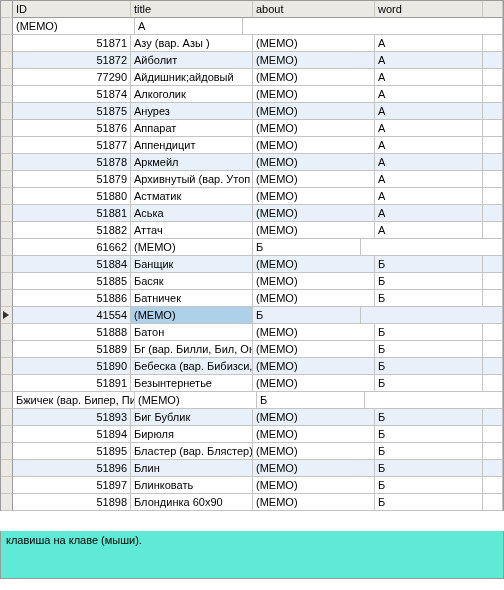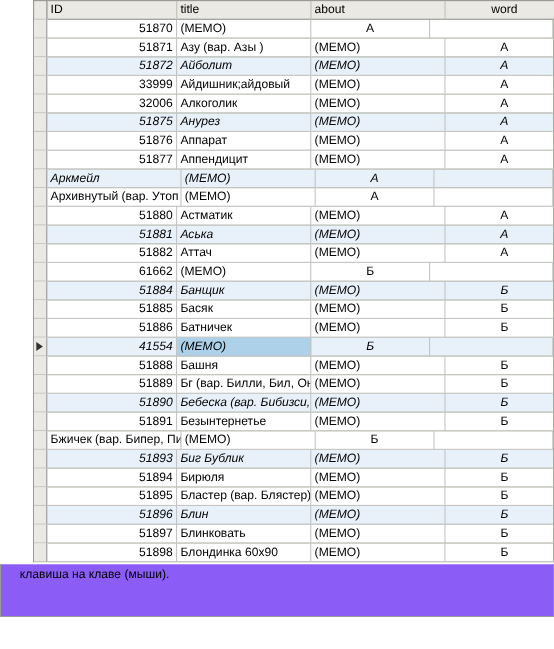--- a/index.html
+++ b/index.html
@@ -7,42 +7,40 @@
     margin: 0;
     font-family: Tahoma, Verdana, sans-serif;
     font-size: 11px;
     background: #fff;
     color: #000;
     width: 504px;
   }
   .grid {
     border: 1px solid #9a9a9a;
     border-bottom: none;
-    background: #4d7c0f;
-    margin-left: 30px;
+    background: #3b82f6;
   }
   .header-row, .data-row {
     display: flex;
     height: 17px;
     line-height: 16px;
   }
   .header-row > div {
     background: #ebe9e4;
     border-right: 1px solid #c8c6bf;
     border-bottom: 1px solid #9a9a9a;
     padding: 0 3px;
     overflow: hidden;
     white-space: nowrap;
   }
   .data-row {
     background: #fff;
   }
   .data-row.alt {
     background: #e8f1fa;
-    font-style: italic;
   }
   .data-row > div {
     border-right: 1px solid #c4c4c4;
     border-bottom: 1px solid #c4c4c4;
     padding: 0 3px;
     overflow: hidden;
     white-space: nowrap;
   }
   .row-handle {
     width: 12px;
@@ -56,51 +54,50 @@
     content: "";
     position: absolute;
     left: 2px; top: 4px;
     border-top: 4px solid transparent;
     border-bottom: 4px solid transparent;
     border-left: 6px solid #333;
   }
   .col-id    { width: 118px; flex: 0 0 118px; text-align: right; }
   .col-title { width: 122px; flex: 0 0 122px; }
   .col-about { width: 122px; flex: 0 0 122px; }
-  .col-word  { width: 108px; flex: 0 0 108px; text-align: center; }
+  .col-word  { width: 108px; flex: 0 0 108px; }
   .col-tail  { flex: 1 1 auto; }
   .header-row .col-id { text-align: left; }
   .data-row.sel .col-about {
     background: #add1e9;
   }
   .memo-area {
     border: 1px solid #9a9a9a;
     border-top: none;
     height: 48px;
-    padding: 3px 17px;
-    background: #8b5cf6;
-    margin-top: 2px;
+    padding: 3px 5px;
+    background: #5eead4;
+    margin-top: 20px;
   }
 </style>
 </head>
 <body>
 
 <div class="grid">
   <div class="header-row">
     <div class="row-handle"></div>
     <div class="col-id">ID</div>
     <div class="col-title">title</div>
     <div class="col-about">about</div>
     <div class="col-word">word</div>
     <div class="col-tail"></div>
   </div>
   <div id="rows">
       <div class="data-row">
         <div class="row-handle"></div>
-        <div class="col-id">51870</div>
         <div class="col-about">(MEMO)</div>
         <div class="col-word">А</div>
         <div class="col-tail"></div>
       </div>
       <div class="data-row">
         <div class="row-handle"></div>
         <div class="col-id">51871</div>
         <div class="col-title">Азу (вар. Азы )</div>
         <div class="col-about">(MEMO)</div>
         <div class="col-word">А</div>
@@ -109,29 +106,29 @@
       <div class="data-row alt">
         <div class="row-handle"></div>
         <div class="col-id">51872</div>
         <div class="col-title">Айболит</div>
         <div class="col-about">(MEMO)</div>
         <div class="col-word">А</div>
         <div class="col-tail"></div>
       </div>
       <div class="data-row">
         <div class="row-handle"></div>
-        <div class="col-id">33999</div>
+        <div class="col-id">77290</div>
         <div class="col-title">Айдишник;айдовый</div>
         <div class="col-about">(MEMO)</div>
         <div class="col-word">А</div>
         <div class="col-tail"></div>
       </div>
       <div class="data-row">
         <div class="row-handle"></div>
-        <div class="col-id">32006</div>
+        <div class="col-id">51874</div>
         <div class="col-title">Алкоголик</div>
         <div class="col-about">(MEMO)</div>
         <div class="col-word">А</div>
         <div class="col-tail"></div>
       </div>
       <div class="data-row alt">
         <div class="row-handle"></div>
         <div class="col-id">51875</div>
         <div class="col-title">Анурез</div>
         <div class="col-about">(MEMO)</div>
@@ -149,27 +146,29 @@
       <div class="data-row">
         <div class="row-handle"></div>
         <div class="col-id">51877</div>
         <div class="col-title">Аппендицит</div>
         <div class="col-about">(MEMO)</div>
         <div class="col-word">А</div>
         <div class="col-tail"></div>
       </div>
       <div class="data-row alt">
         <div class="row-handle"></div>
+        <div class="col-id">51878</div>
         <div class="col-title">Аркмейл</div>
         <div class="col-about">(MEMO)</div>
         <div class="col-word">А</div>
         <div class="col-tail"></div>
       </div>
       <div class="data-row">
         <div class="row-handle"></div>
+        <div class="col-id">51879</div>
         <div class="col-title">Архивнутый (вар. Утоп</div>
         <div class="col-about">(MEMO)</div>
         <div class="col-word">А</div>
         <div class="col-tail"></div>
       </div>
       <div class="data-row">
         <div class="row-handle"></div>
         <div class="col-id">51880</div>
         <div class="col-title">Астматик</div>
         <div class="col-about">(MEMO)</div>
@@ -226,21 +225,21 @@
       <div class="data-row alt sel">
         <div class="row-handle"></div>
         <div class="col-id">41554</div>
         <div class="col-about">(MEMO)</div>
         <div class="col-word">Б</div>
         <div class="col-tail"></div>
       </div>
       <div class="data-row">
         <div class="row-handle"></div>
         <div class="col-id">51888</div>
-        <div class="col-title">Башня</div>
+        <div class="col-title">Батон</div>
         <div class="col-about">(MEMO)</div>
         <div class="col-word">Б</div>
         <div class="col-tail"></div>
       </div>
       <div class="data-row">
         <div class="row-handle"></div>
         <div class="col-id">51889</div>
         <div class="col-title">Бг (вар. Билли, Бил, Он</div>
         <div class="col-about">(MEMO)</div>
         <div class="col-word">Б</div>

